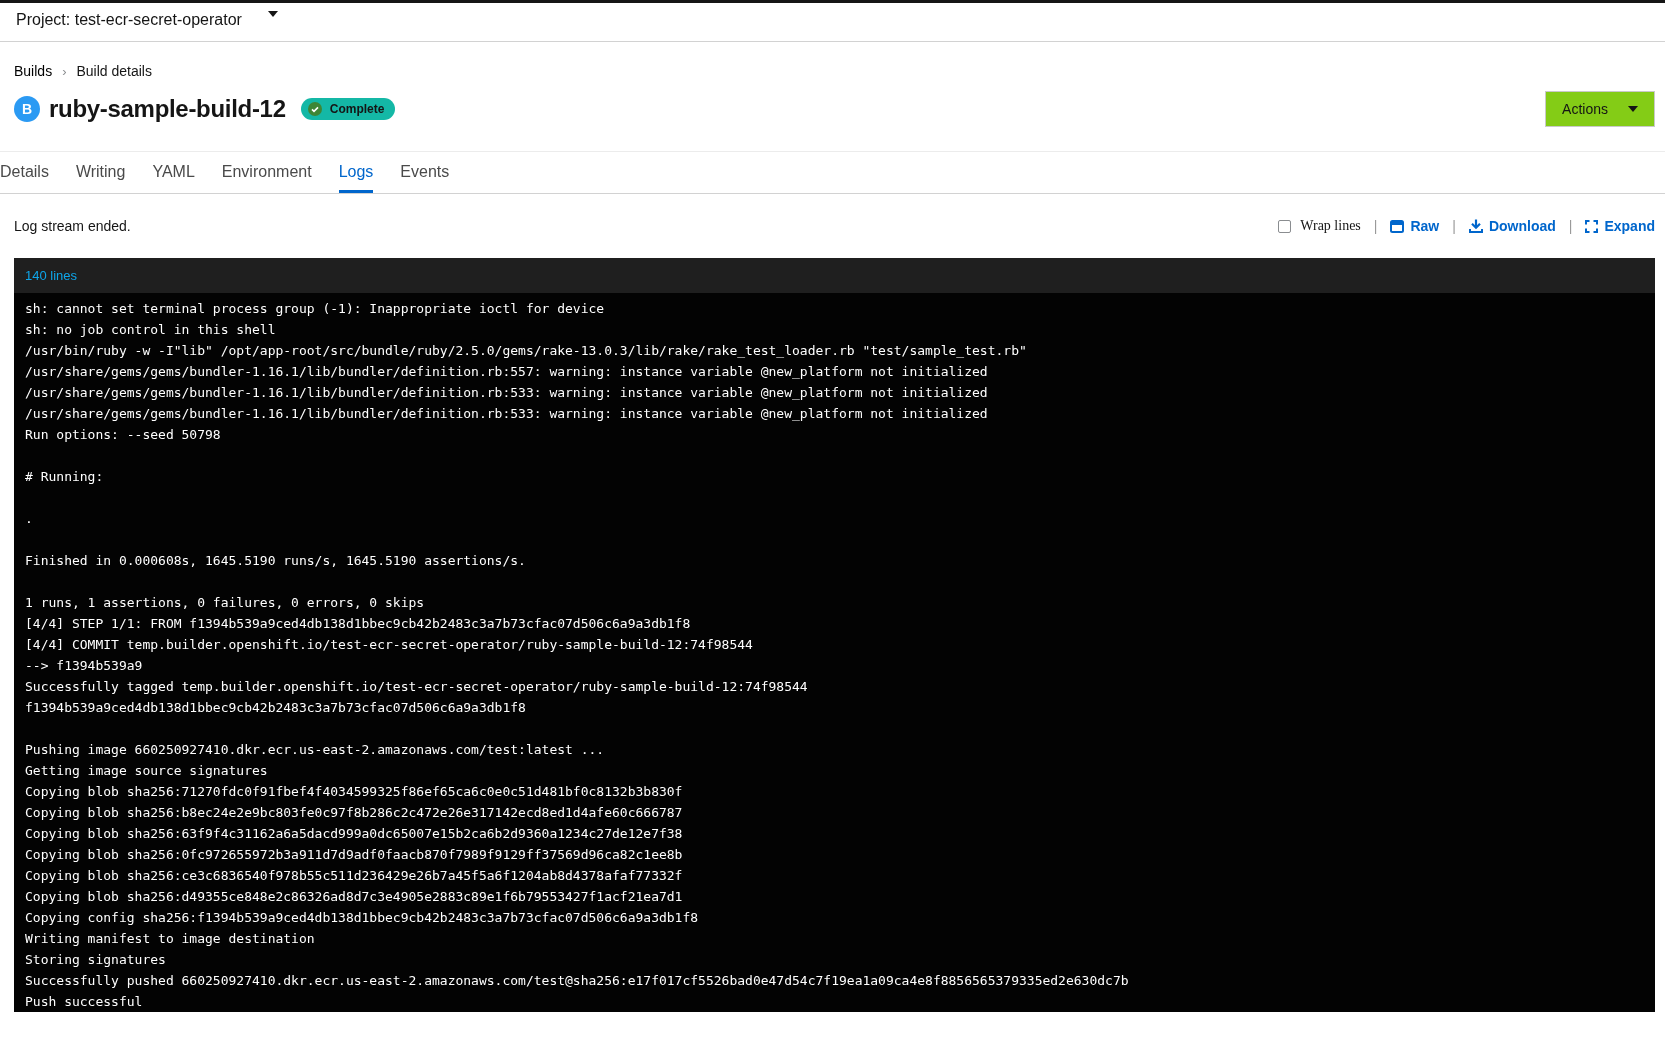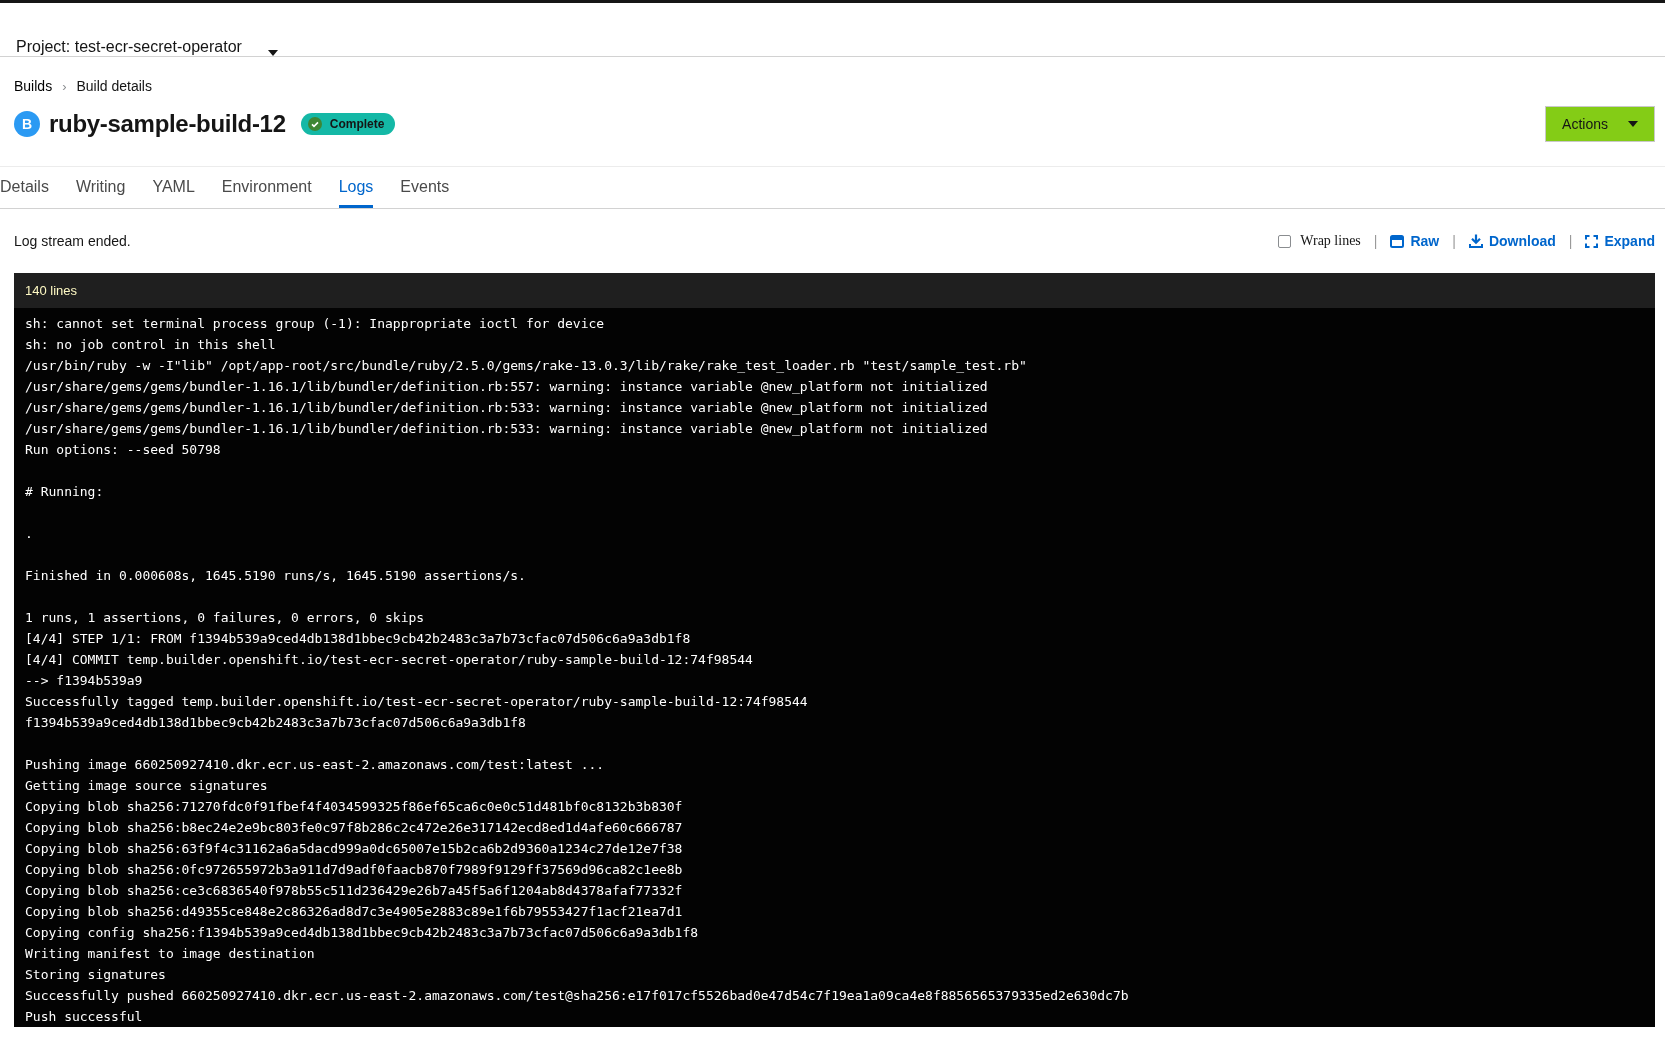--- a/index.html
+++ b/index.html
@@ -7,22 +7,22 @@
   body {
     font-family: "Liberation Sans", sans-serif;
     color: #151515;
     background: #ffffff;
     overflow: hidden;
   }
   .top-strip { height: 3px; background: #151515; }
 
   
   .project-bar {
-    height: 54px; display: flex; align-items: flex-end;
-    padding: 0 16px; border-bottom: 1px solid #d2d2d2;
+    height: 39px; display: flex; align-items: flex-start;
+    padding: 8px 16px; border-bottom: 1px solid #d2d2d2;
     font-size: 16px;
   }
   .project-bar .bar-caret { margin-left: 26px; }
   .caret-down {
     display: inline-block; width: 0; height: 0;
     border-left: 5px solid transparent; border-right: 5px solid transparent;
     border-top: 6px solid #151515;
   }
 
   
@@ -83,21 +83,21 @@
   }
   .ctl-sep { color: #9a9a9a; }
   .control-link {
     color: #0066cc; display: flex; align-items: center; gap: 6px; cursor: pointer; font-weight: bold;
   }
   .icon-svg { display: block; }
 
   
   .log-box { margin: 24px 10px 0 14px; }
   .log-header {
-    background: #1f1f1f; color: #fef9c3; height: 35px;
+    background: #1f1f1f; color: #0ea5e9; height: 35px;
     display: flex; align-items: center; padding: 0 11px; font-size: 13px;
   }
   .log-body {
     background: #030303; color: #ffffff;
     font-family: "DejaVu Sans Mono", monospace;
     font-size: 13px; line-height: 21px;
     padding: 5px 11px 0; white-space: pre; overflow: hidden;
   }
 </style>
 </head>

